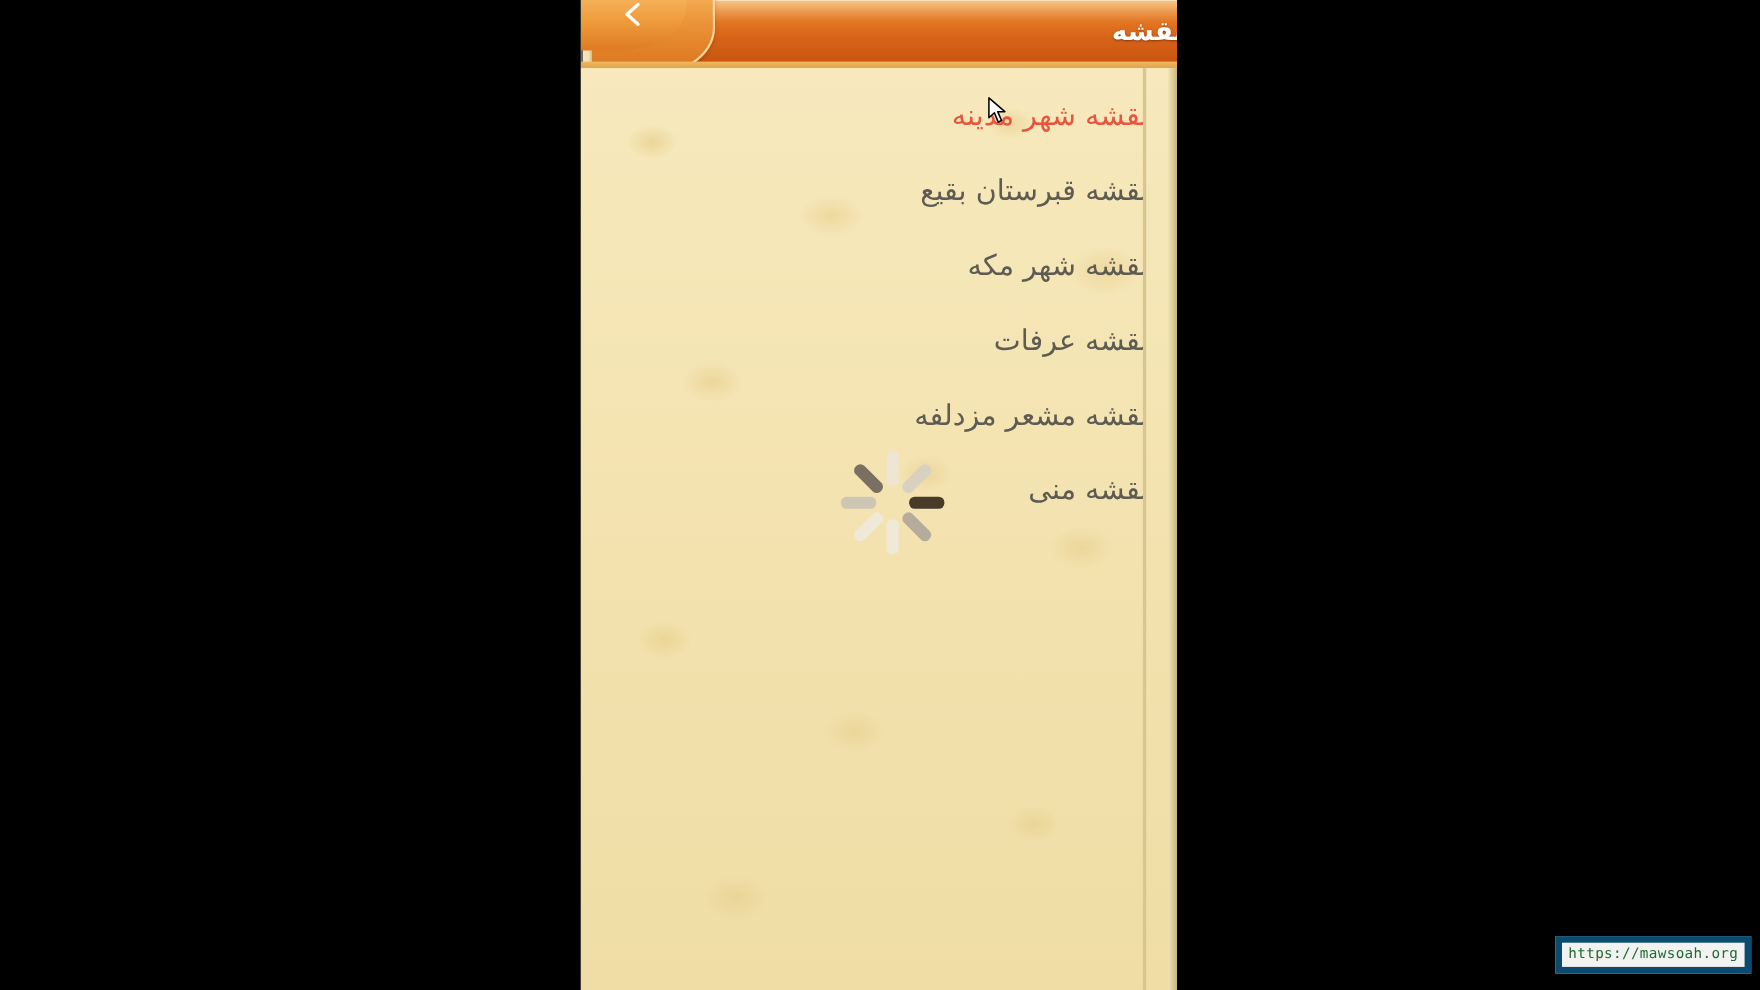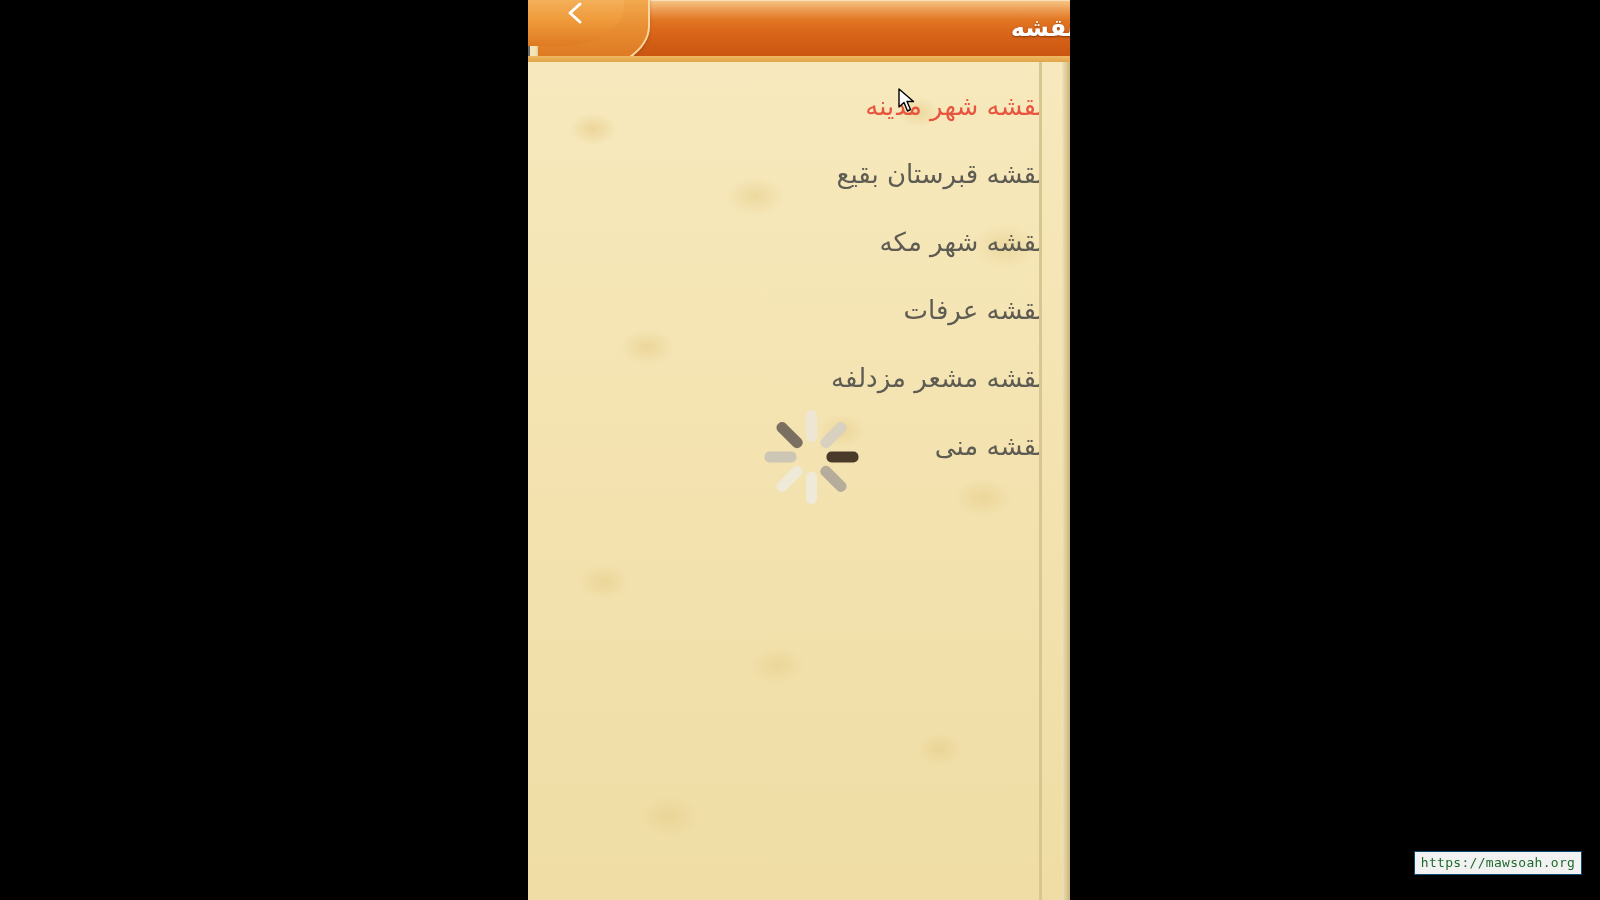--- a/index.html
+++ b/index.html
@@ -211,21 +211,21 @@
   }
 
   
   #watermark {
     position: absolute;
     left: 1414px;
     top: 851px;
     width: 166px;
     height: 22px;
     background: #f2f2f2;
-    border: 1px solid #0c4a6e;
+    border: 6px solid #0c4a6e;
     color: #1f6b2f;
     font-family: "DejaVu Sans Mono", monospace;
     font-size: 13px;
     text-align: center;
     line-height: 22px;
     letter-spacing: 0.3px;
   }
 </style>
 </head>
 <body>

